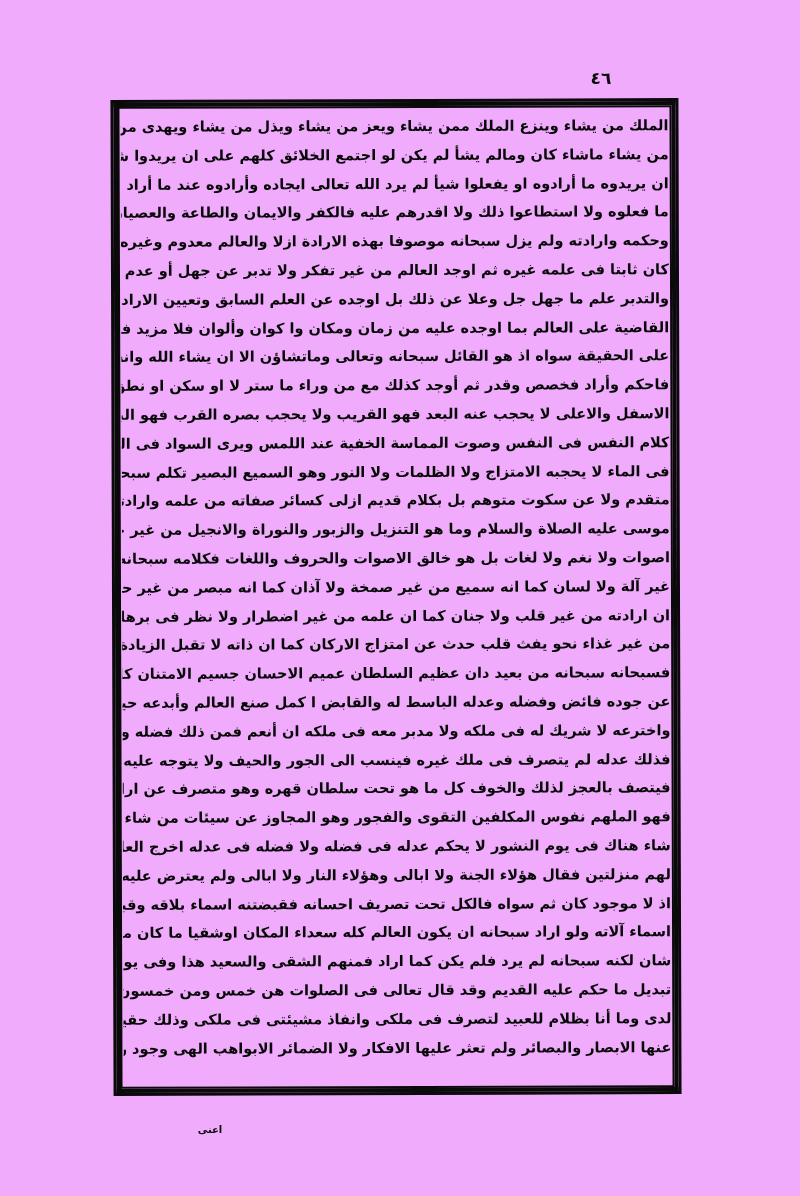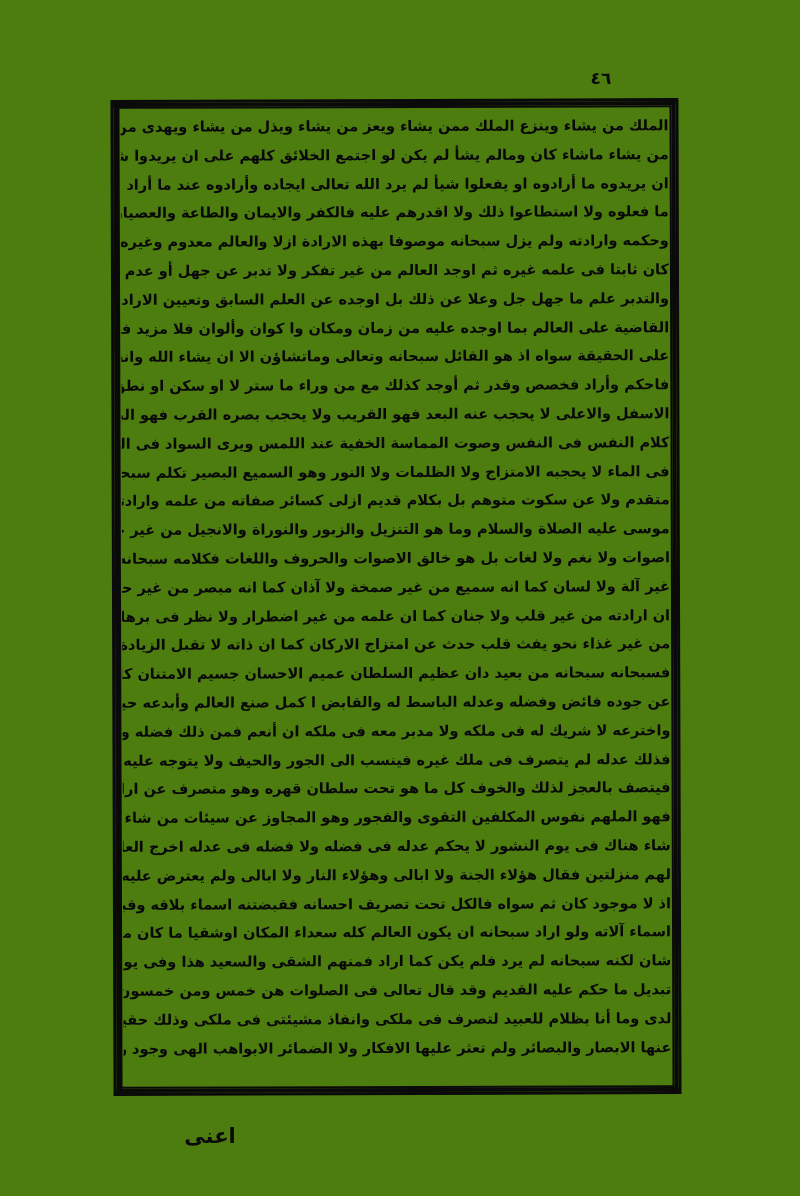--- a/index.html
+++ b/index.html
@@ -12,21 +12,21 @@
     height: 1196px;
     position: relative;
     overflow: hidden;
     font-family: "DejaVu Sans", sans-serif;
   }
 
   
   #page-sheet {
     position: absolute;
     inset: 0;
-    background: #4d7c0f;
+    background: #f0abfc;
   }
 
   
   #folio-number {
     position: absolute;
     top: 68px;
     left: 578px;
     width: 46px;
     text-align: center;
     font-family: "DejaVu Sans", sans-serif;
@@ -121,21 +121,21 @@
 
   
   #catchword {
     position: absolute;
     top: 1124px;
     left: 180px;
     width: 60px;
     text-align: center;
     direction: rtl;
     font-family: "DejaVu Sans", sans-serif;
-    font-size: 21px;
+    font-size: 10px;
     font-weight: bold;
     color: #0a0a0a;
   }
 </style>
 </head>
 <body>
 
 <div id="page-sheet">
 
   <div id="folio-number">٤٦</div>

